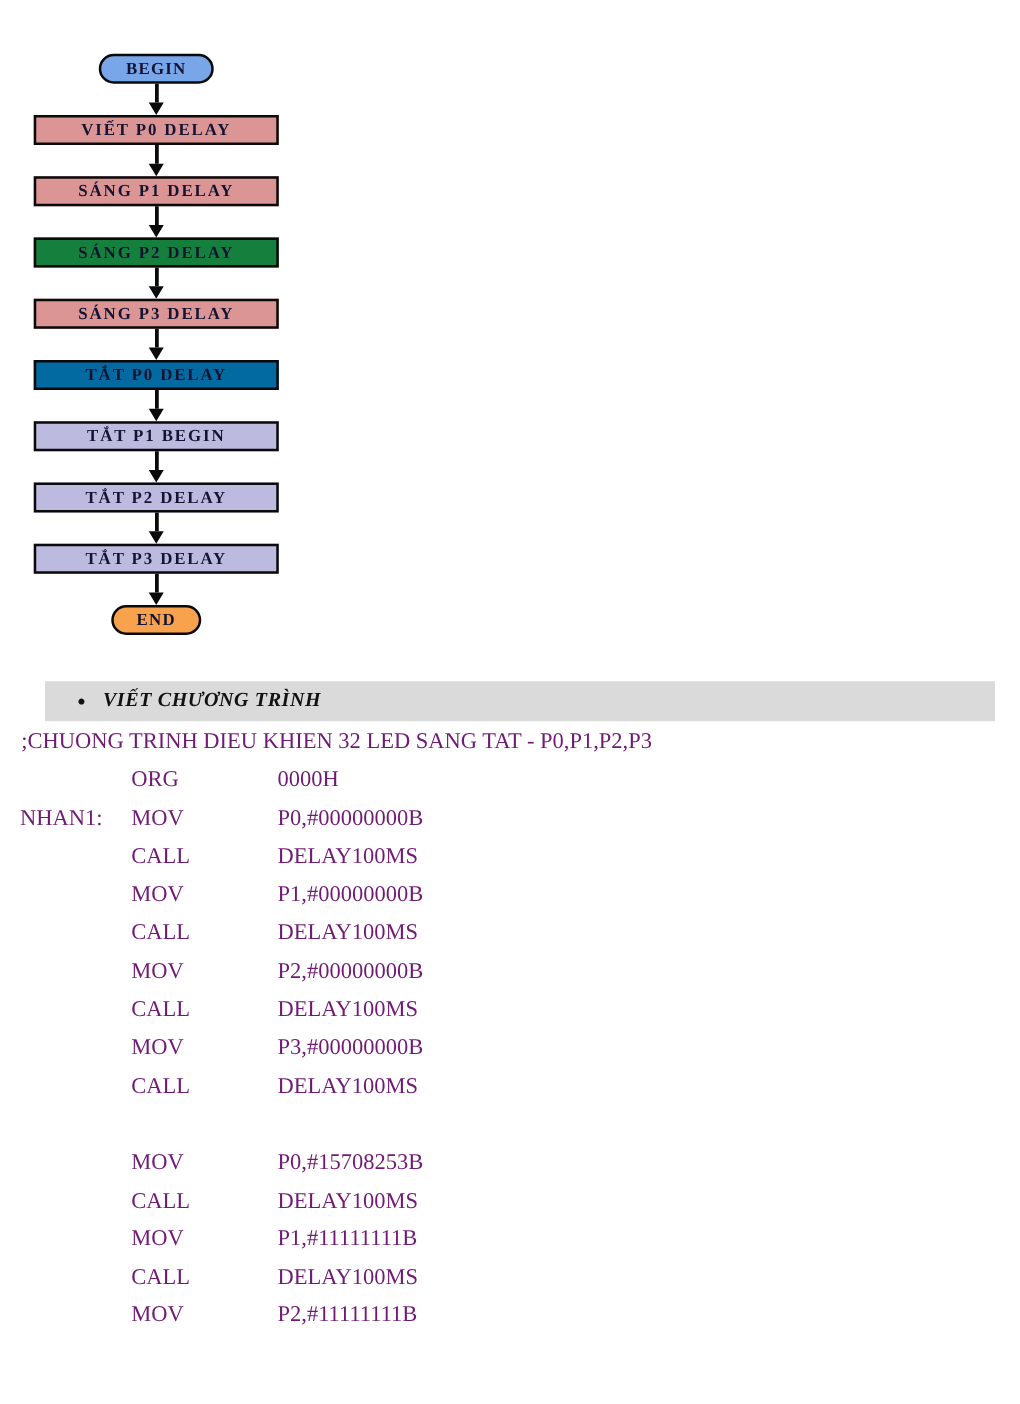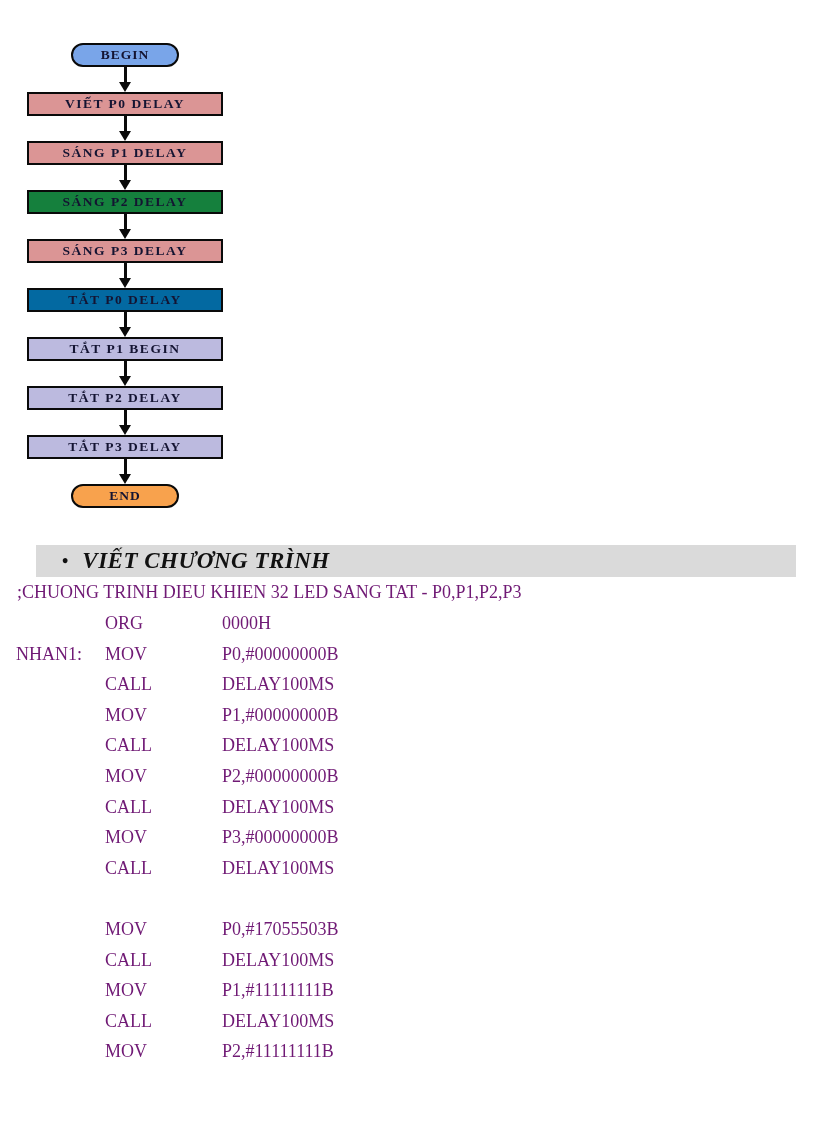--- a/index.html
+++ b/index.html
@@ -26,22 +26,22 @@
     border: 2.5px solid #0a0a0a;
     border-radius: 13px;
     display: flex;
     align-items: center;
     justify-content: center;
     font-weight: bold;
     font-size: 13.5px;
     letter-spacing: 1px;
     color: #141432;
   }
-  .terminal.begin { width: 108px; }
-  .terminal.end   { width: 108px; }
+  .terminal.begin { width: 92px; }
+  .terminal.end   { width: 72px; }
   .flow-arrow {
     height: 25px;
     display: flex;
     flex-direction: column;
     align-items: center;
   }
   .flow-arrow .stem { width: 3px; flex: 1; background: #0a0a0a; }
   .flow-arrow .head {
     width: 0; height: 0;
     border-left: 6.5px solid transparent;
@@ -73,21 +73,21 @@
   .section-heading .bullet {
     margin-left: 26px;
     font-size: 18px;
     font-weight: bold;
     color: #111111;
   }
   .section-heading .heading-text {
     margin-left: 14px;
     font-style: italic;
     font-weight: bold;
-    font-size: 23px;
+    font-size: 16px;
     letter-spacing: 0.5px;
     color: #111111;
   }
 
   
   .code-block {
     position: absolute;
     left: 0; top: 576px;
     width: 816px;
     font-size: 18px;
@@ -278,21 +278,21 @@
 
       <div class="code-row">
         <span class="c-label"></span>
         <span class="c-op"></span>
         <span class="c-operand"></span>
       </div>
 
       <div class="code-row">
         <span class="c-label"></span>
         <span class="c-op">MOV</span>
-        <span class="c-operand">P0,#17055503B</span>
+        <span class="c-operand">P0,#15708253B</span>
       </div>
 
       <div class="code-row">
         <span class="c-label"></span>
         <span class="c-op">CALL</span>
         <span class="c-operand">DELAY100MS</span>
       </div>
 
       <div class="code-row">
         <span class="c-label"></span>

